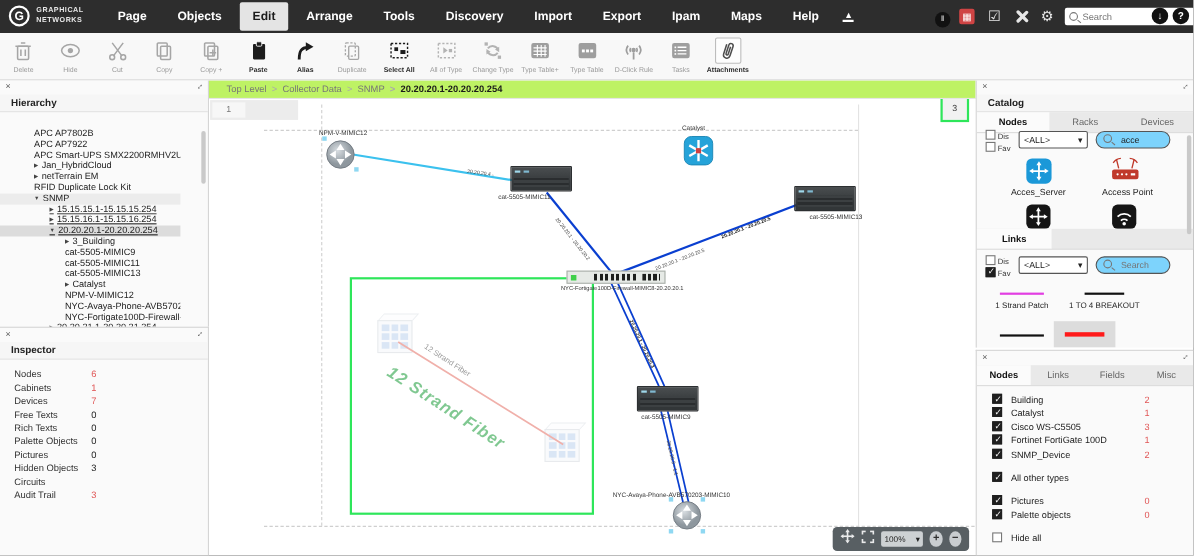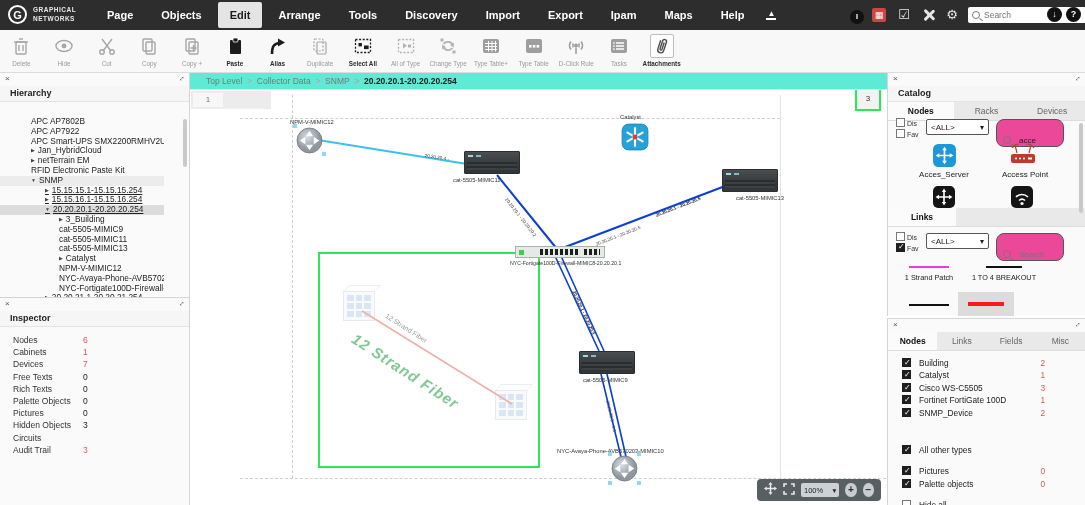--- a/index.html
+++ b/index.html
@@ -48,21 +48,21 @@
   .ad::before{content:"\25BC";font-size:5px;color:#444;margin-right:3px;vertical-align:1px;}
   .ti.sel{background:#dcdcdc;} .ti.sel2{background:#ececec;}
   .sbar{background:#c9c9c9;border-radius:2px;}
   
   #insp{left:0;top:297px;width:190px;height:208px;border-right:1px solid #d5d5d5;border-top:1px solid #d5d5d5;}
   .irow{position:relative;height:12.2px;line-height:12.2px;}
   .irow .l{position:absolute;left:13px;font-size:8.5px;color:#333;}
   .irow .v{position:absolute;left:83px;font-size:8.5px;color:#222;}
   .irow .v.red{color:#e05555;}
   
-  #bcbar{left:190px;top:73px;width:697px;height:17px;background:#5eead4;border-bottom:1px solid #e5e5e5;z-index:20;display:flex;align-items:center;padding-left:16px;}
+  #bcbar{left:190px;top:73px;width:697px;height:17px;background:#bef264;border-bottom:1px solid #e5e5e5;z-index:20;display:flex;align-items:center;padding-left:16px;}
   .bc span{font-size:8.5px;color:#777;white-space:nowrap;}
   .bc span+span::before{content:"  >  ";color:#aaa;white-space:pre;}
   .bc span.last{color:#1a1a1a;font-weight:bold;}
   .dashv{border-left:1px dashed #cfcfcf;width:0;}
   .dashh{border-top:1px dashed #cfcfcf;height:0;}
   .solv{border-left:1px solid #e3e3e3;width:0;}
   .nlabel{font-size:5.8px;color:#333;white-space:nowrap;z-index:3;}
   .llabel{font-size:4.6px;color:#444;white-space:nowrap;z-index:3;transform-origin:0 0;}
   .sw{background:linear-gradient(#4a4e50,#323638 70%);border-radius:1px;border:1px solid #2c2f31;z-index:2;}
   .sw::before{content:"";position:absolute;left:3px;top:3px;width:5px;height:2px;background:#9fd8ea;box-shadow:8px 0 0 #7fb8d0;}
@@ -85,21 +85,21 @@
   .zsel{width:46px;height:14px;background:#cdd1d3;border-radius:2px;font-size:7.5px;color:#222;display:flex;align-items:center;justify-content:space-between;padding:0 3px;}
   .zbtn{width:14px;height:14px;border-radius:50%;background:#c9cdd0;color:#2e2e2e;font-size:10px;font-weight:bold;text-align:center;line-height:13px;}
   .handle{width:4px;height:4px;background:#8fd8f2;z-index:3;}
   
   #catalog{left:887px;top:73px;width:198px;height:243px;border-left:1px solid #d5d5d5;overflow:hidden;}
   #layers{left:887px;top:318px;width:198px;height:187px;border-left:1px solid #d5d5d5;border-top:1px solid #d5d5d5;overflow:hidden;}
   .cbx{display:inline-block;width:9px;height:9px;border:1px solid #777;background:#fff;position:relative;vertical-align:-1px;}
   .cbx.on{background:#1f1f1f;border-color:#1f1f1f;}
   .cbx.on::after{content:"\2713";position:absolute;left:1px;top:-2px;color:#fff;font-size:8px;}
   .fsel{height:16px;background:#fff;border:1px solid #555;border-radius:2px;font-size:8px;color:#222;display:flex;align-items:center;justify-content:space-between;padding:0 4px;text-align:center;}
-  .fsearch{height:28px;background:#ec4899;border:1px solid #555;border-radius:8px;font-size:8px;color:#222;display:flex;align-items:flex-end;gap:4px;padding:0 6px;}
+  .fsearch{height:16px;background:#7dd3fc;border:1px solid #555;border-radius:8px;font-size:8px;color:#222;display:flex;align-items:center;gap:4px;padding:0 6px;}
   .fsearch input{border:none;outline:none;width:40px;font-size:8px;color:#222;background:transparent;}
   .cat-lb{font-size:8px;color:#222;text-align:center;}
   .lrow{position:relative;height:12.4px;line-height:12.4px;}
   .lrow .l{position:absolute;left:31px;font-size:8.3px;color:#222;}
   .lrow .c{position:absolute;right:40px;font-size:8.3px;color:#e05555;}
   .lrow .cbx{position:absolute;left:14px;top:1px;}
   .swatch{height:2px;}
   .swl{font-size:7.3px;color:#222;text-align:center;white-space:nowrap;}
 </style>
 </head>
@@ -332,21 +332,21 @@
       <span class="px">×</span>
       <span class="presize">↕</span>
     </div>
     <div class="ptitle">Hierarchy</div>
     <div id="tree">
       <div class="ti d1">APC AP7802B</div>
       <div class="ti d1">APC AP7922</div>
       <div class="ti d1">APC Smart-UPS SMX2200RMHV2U</div>
       <div class="ti d1 ar">Jan_HybridCloud</div>
       <div class="ti d1 ar">netTerrain EM</div>
-      <div class="ti d1">RFID Electronic Paste Kit</div>
+      <div class="ti d1">RFID Duplicate Lock Kit</div>
       <div class="ti d1 ad sel2">SNMP</div>
       <div class="ti d2 ar">15.15.15.1-15.15.15.254</div>
       <div class="ti d2 ar">15.15.16.1-15.15.16.254</div>
       <div class="ti d2 ad sel">20.20.20.1-20.20.20.254</div>
       <div class="ti d3 ar">3_Building</div>
       <div class="ti d3">cat-5505-MIMIC9</div>
       <div class="ti d3">cat-5505-MIMIC11</div>
       <div class="ti d3">cat-5505-MIMIC13</div>
       <div class="ti d3 ar">Catalyst</div>
       <div class="ti d3">NPM-V-MIMIC12</div>
@@ -711,21 +711,21 @@
       <div class="lrow">
           <span class="cbx on"></span>
           <span class="l">Fortinet FortiGate 100D</span>
           <span class="c">1</span>
         </div>
       <div class="lrow">
           <span class="cbx on"></span>
           <span class="l">SNMP_Device</span>
           <span class="c">2</span>
         </div>
-      <div class="lrow" style="margin-top:25px;">
+      <div class="lrow" style="margin-top:9px;">
           <span class="cbx on"></span>
           <span class="l">All other types</span>
         </div>
       <div class="lrow" style="margin-top:9px;">
           <span class="cbx on"></span>
           <span class="l">Pictures</span>
           <span class="c">0</span>
         </div>
       <div class="lrow">
           <span class="cbx on"></span>

